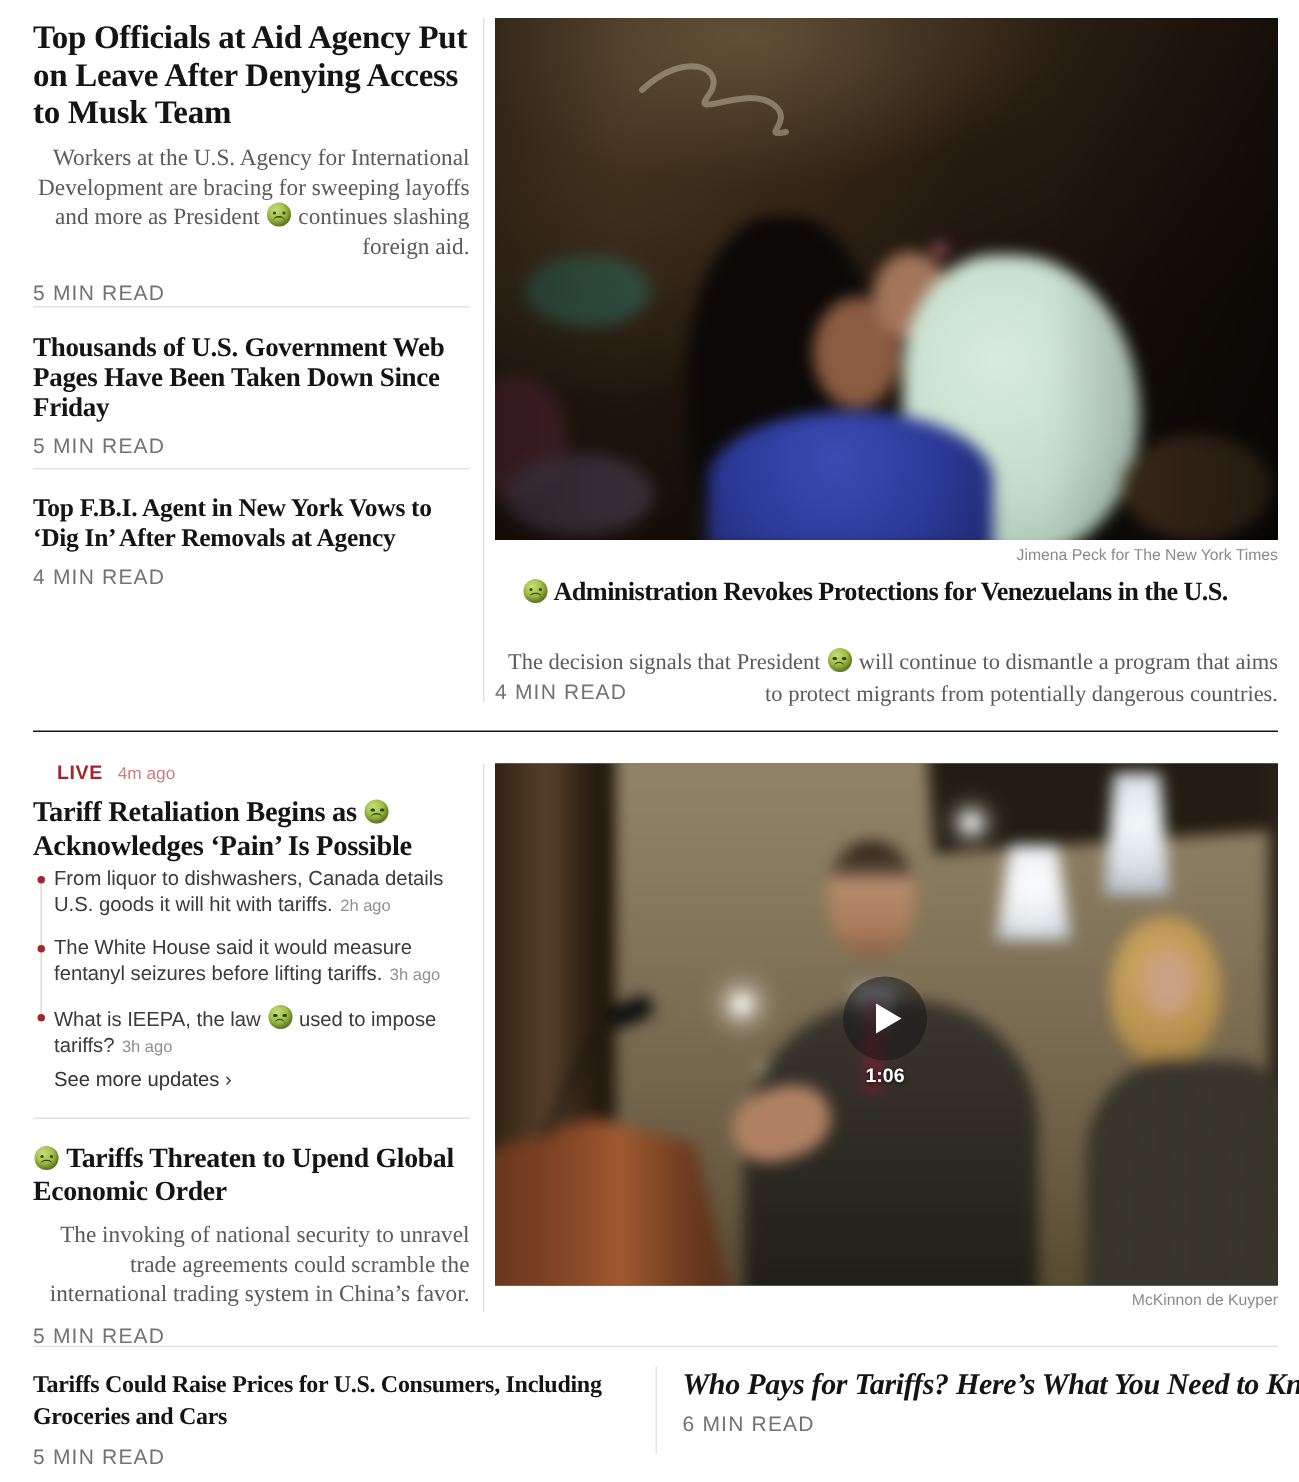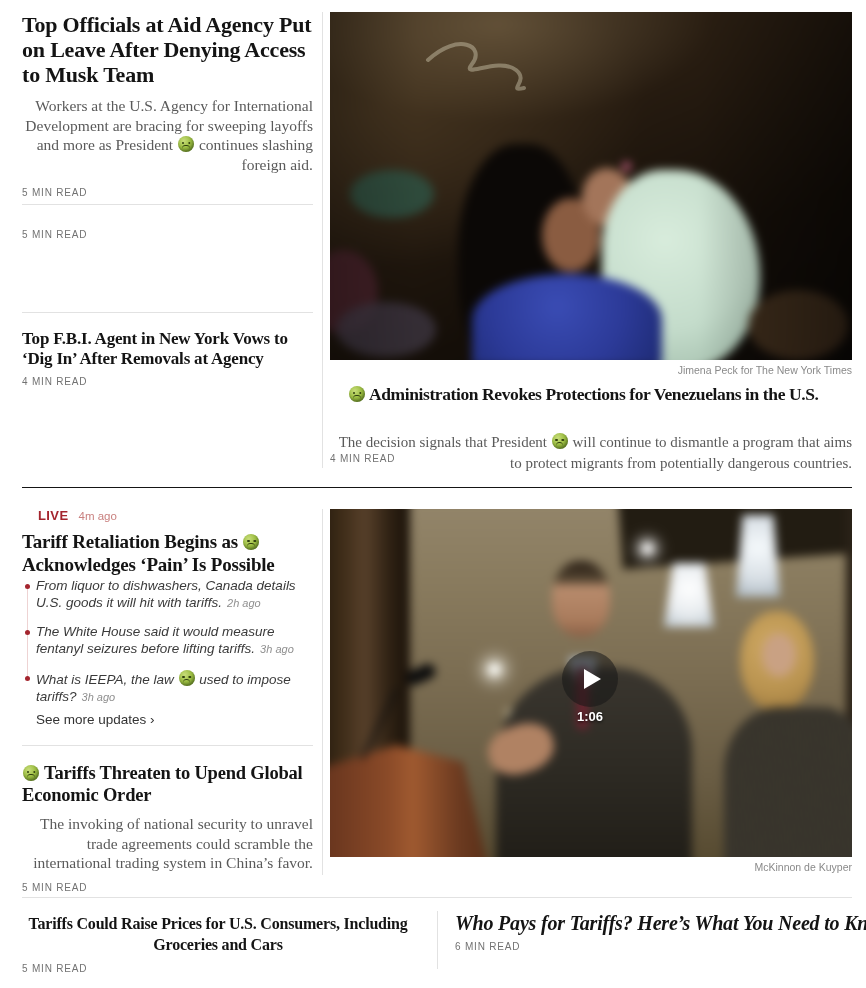--- a/index.html
+++ b/index.html
@@ -9,30 +9,30 @@
 
   
   .hl{font-family:"Liberation Serif","DejaVu Serif",serif;font-weight:700;color:#141414;letter-spacing:-0.2px;}
   .hl-xl{font-size:22px;line-height:25px;}
   .hl-lg{font-size:19px;line-height:23px;}
   .hl-md{font-size:18px;line-height:20px;}
   .hl-sm{font-size:17px;line-height:19.5px;}
   .hl-one{font-size:17.5px;line-height:21px;white-space:nowrap;letter-spacing:-0.4px;}
   .summary{font-family:"Liberation Serif","DejaVu Serif",serif;font-weight:400;color:#5a5a5a;
            font-size:15.5px;line-height:19.5px;text-align:right;}
-  .minread{font-size:10px;letter-spacing:0.8px;color:#727272;text-transform:uppercase;}
+  .minread{font-size:14px;letter-spacing:0.8px;color:#727272;text-transform:uppercase;}
   .credit{font-size:10.5px;color:#8a8a8a;text-align:right;}
   .divider{height:1px;background:#e2e2e2;}
   .divider-dark{height:1px;background:#151515;}
   .vdivider{width:1px;background:#e2e2e2;}
 
   
   .live-label{font-size:13px;font-weight:700;color:#a4252e;letter-spacing:0.4px;padding-left:16px;}
   .live-time{font-size:11.5px;color:#c9807f;margin-left:10px;font-weight:400;}
-  .update-item{position:relative;padding-left:14px;font-size:13.5px;line-height:16.5px;color:#3a3a3a;font-style:italic;}
+  .update-item{position:relative;padding-left:14px;font-size:13.5px;line-height:16.5px;color:#3a3a3a;}
   .update-item::before{content:"";position:absolute;left:3px;top:6px;width:5px;height:5px;border-radius:50%;background:#a4252e;}
   .update-time{font-size:11px;color:#8f8f8f;margin-left:5px;white-space:nowrap;}
   .connector{width:1px;background:#eed3d3;}
   .see-more{font-size:13.5px;color:#333;}
 
   
   .emoji{display:inline-block;position:relative;width:16px;height:16px;border-radius:50%;
          vertical-align:-2px;margin:0 1px;
          background:radial-gradient(circle at 36% 30%, #c8dd7a 0%, #9dbe43 45%, #75992d 78%, #5a7c1f 100%);
          box-shadow:inset -1px -2px 3px rgba(0,0,0,.28);}
@@ -120,20 +120,21 @@
 
   <div class="abs" style="left:22px;top:12px;width:291px;">
     <div class="hl hl-xl">Top Officials at Aid Agency Put on Leave After Denying Access to Musk Team</div>
     <div class="summary" style="margin-top:9px;">Workers at the U.S. Agency for International Development are bracing for sweeping layoffs and more as President <span class="emoji"></span> continues slashing foreign aid.</div>
     <div class="minread" style="margin-top:13px;">5 MIN READ</div>
   </div>
 
   <div class="abs divider" style="left:22px;top:204px;width:291px;"></div>
 
   <div class="abs" style="left:22px;top:221px;width:291px;">
+    <div class="hl hl-md">Thousands of U.S. Government Web Pages Have Been Taken Down Since Friday</div>
     <div class="minread" style="margin-top:8px;">5 MIN READ</div>
   </div>
 
   <div class="abs divider" style="left:22px;top:312px;width:291px;"></div>
 
   <div class="abs" style="left:22px;top:329px;width:291px;">
     <div class="hl hl-sm">Top F.B.I. Agent in New York Vows to ‘Dig In’ After Removals at Agency</div>
     <div class="minread" style="margin-top:8px;">4 MIN READ</div>
   </div>
 
@@ -221,21 +222,21 @@
       <div class="p2-micstem"></div>
     </div>
     <div class="play-circle abs" style="left:232px;top:142px;"></div>
     <div class="duration abs" style="left:230px;top:200px;">1:06</div>
   </div>
   <div class="abs credit" style="left:552px;top:861px;width:300px;">McKinnon de Kuyper</div>
 
   <div class="abs divider" style="left:22px;top:897px;width:830px;"></div>
 
   <div class="abs" style="left:22px;top:913px;width:392px;">
-    <div class="hl" style="font-size:16px;line-height:21px;text-align:center;">Tariffs Could Raise Prices for U.S. Consumers, Including Groceries and Cars</div>
+    <div class="hl" style="font-size:16px;line-height:21px;">Tariffs Could Raise Prices for U.S. Consumers, Including Groceries and Cars</div>
     <div class="minread" style="margin-top:8px;">5 MIN READ</div>
   </div>
 
   <div class="abs vdivider" style="left:437px;top:911px;height:58px;"></div>
 
   <div class="abs" style="left:455px;top:913px;width:397px;">
     <div class="hl" style="font-size:20px;line-height:21px;white-space:nowrap;letter-spacing:-0.2px;font-style:italic;">Who Pays for Tariffs? Here’s What You Need to Know.</div>
     <div class="minread" style="margin-top:7px;">6 MIN READ</div>
   </div>
 

